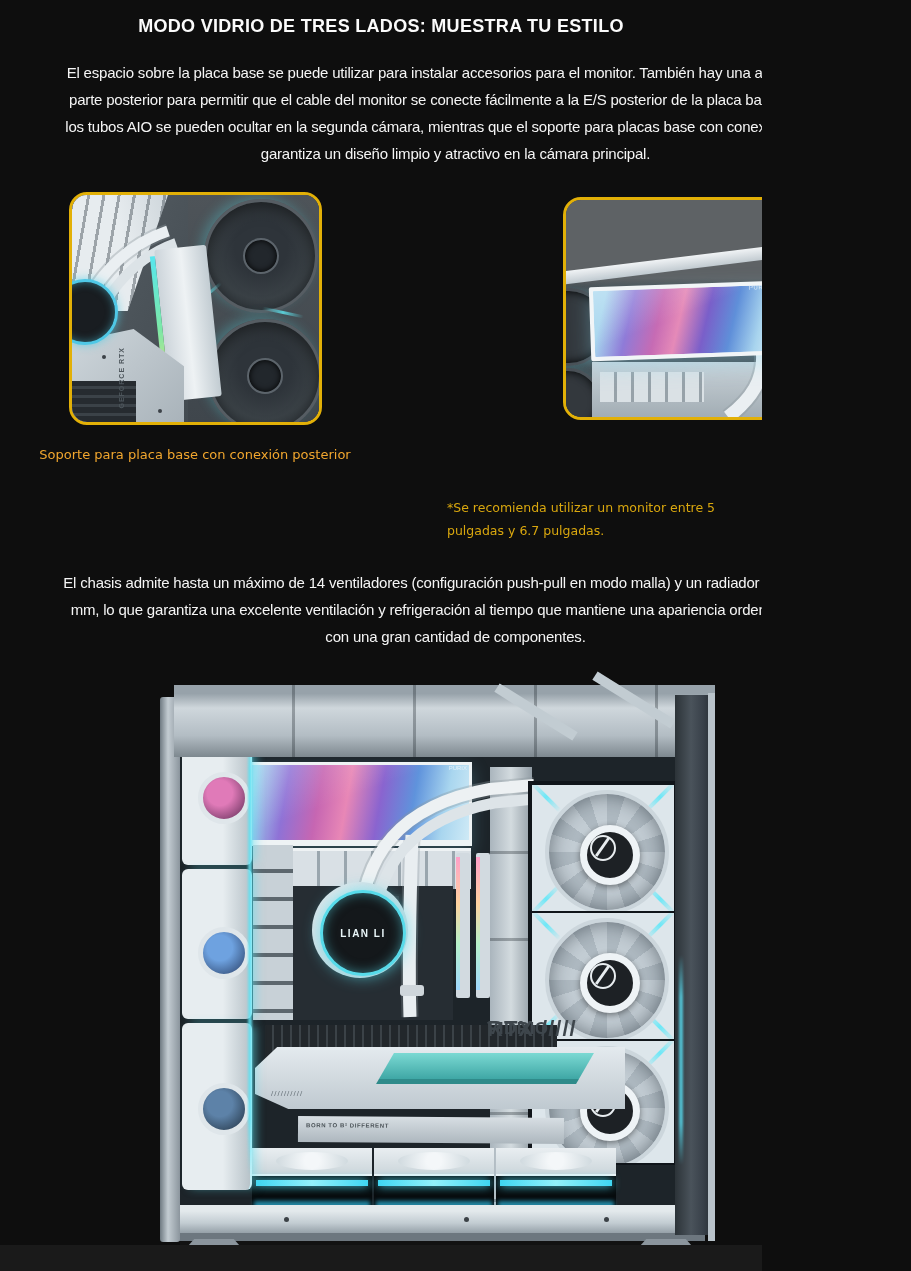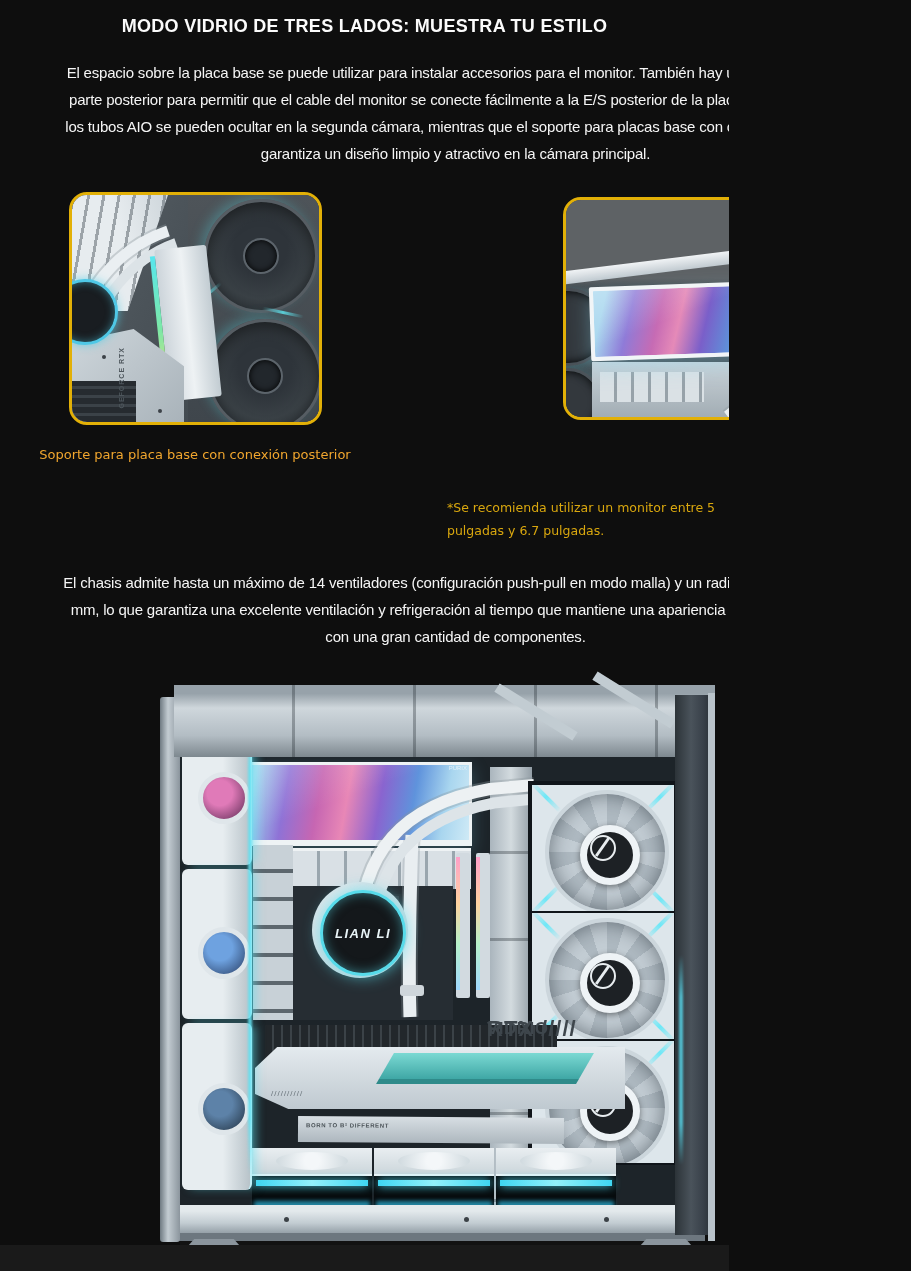--- a/index.html
+++ b/index.html
@@ -1,17 +1,17 @@
 <!DOCTYPE html>
 <html><head>
 <meta charset="utf-8">
 <style>
   html,body{margin:0;padding:0;background:#0e0e0e;}
   .page{position:relative;width:729px;height:1271px;background:#0e0e0e;overflow:hidden;
-        font-family:"Liberation Sans",sans-serif;color:#f2f2f2;}
+        font-family:"Liberation Sans",sans-serif;color:#f2f2f2;padding-left:33px;}
   .abs{position:absolute;}
 
   
   .title{top:4px;left:0;width:100%;text-align:center;font-size:18px;font-weight:bold;
          letter-spacing:.3px;color:#fbfbfb;}
   .para{left:58px;width:795px;text-align:center;font-size:15px;line-height:27px;
         letter-spacing:-.2px;color:#f5f5f5;font-weight:400;}
   #intro{top:44px;}
   #fans-para{top:554px;}
   .caption{top:447px;text-align:center;font-family:"DejaVu Sans",sans-serif;
@@ -105,21 +105,21 @@
   .cs-midcol{left:330px;top:82px;width:42px;height:440px;
       background:linear-gradient(90deg,#aab5bd 0,#d3dbdf 50%,#939ea6 100%);}
   .cs-midcol::after{content:"";position:absolute;inset:0;
       background:repeating-linear-gradient(180deg,transparent 0 84px,rgba(40,48,54,.35) 84px 87px);}
   .cs-strap{left:240px;top:300px;width:24px;height:11px;background:#cfd6db;border-radius:3px;}
   .cs-pumpcollar{left:152px;top:197px;width:96px;height:96px;border-radius:50%;
       background:radial-gradient(circle at 40% 35%,#eef2f5,#c5cfd5);}
   .cs-pump{left:160px;top:205px;width:80px;height:80px;border-radius:50%;background:#14181b;
       border:3px solid #57dbea;box-shadow:0 0 16px rgba(87,219,234,.8), inset 0 0 12px rgba(87,219,234,.5);
       display:flex;align-items:center;justify-content:center;}
-  .cs-pumplabel{position:static!important;font-size:13px;font-style:italic;font-weight:bold;
+  .cs-pumplabel{position:static!important;font-size:10px;font-weight:bold;
       letter-spacing:1.5px;color:#e9f5f8;}
   .cs-radgap{left:368px;top:96px;width:150px;height:384px;background:#10151a;}
   .rad-mod{left:372px;width:142px;height:126px;background:#dde6eb;overflow:hidden;}
   #rad1{top:100px;}  #rad2{top:228px;}  #rad3{top:356px;height:122px;}
   .streak{width:40px;height:4px;border-radius:2px;filter:blur(.6px);
       background:linear-gradient(90deg,transparent,#6ee8f7,transparent);}
   .st-a{left:-6px;top:10px;transform:rotate(45deg);}
   .st-b{left:108px;top:10px;transform:rotate(-45deg);}
   .st-c{left:-6px;top:112px;transform:rotate(-45deg);}
   .st-d{left:108px;top:112px;transform:rotate(45deg);}

